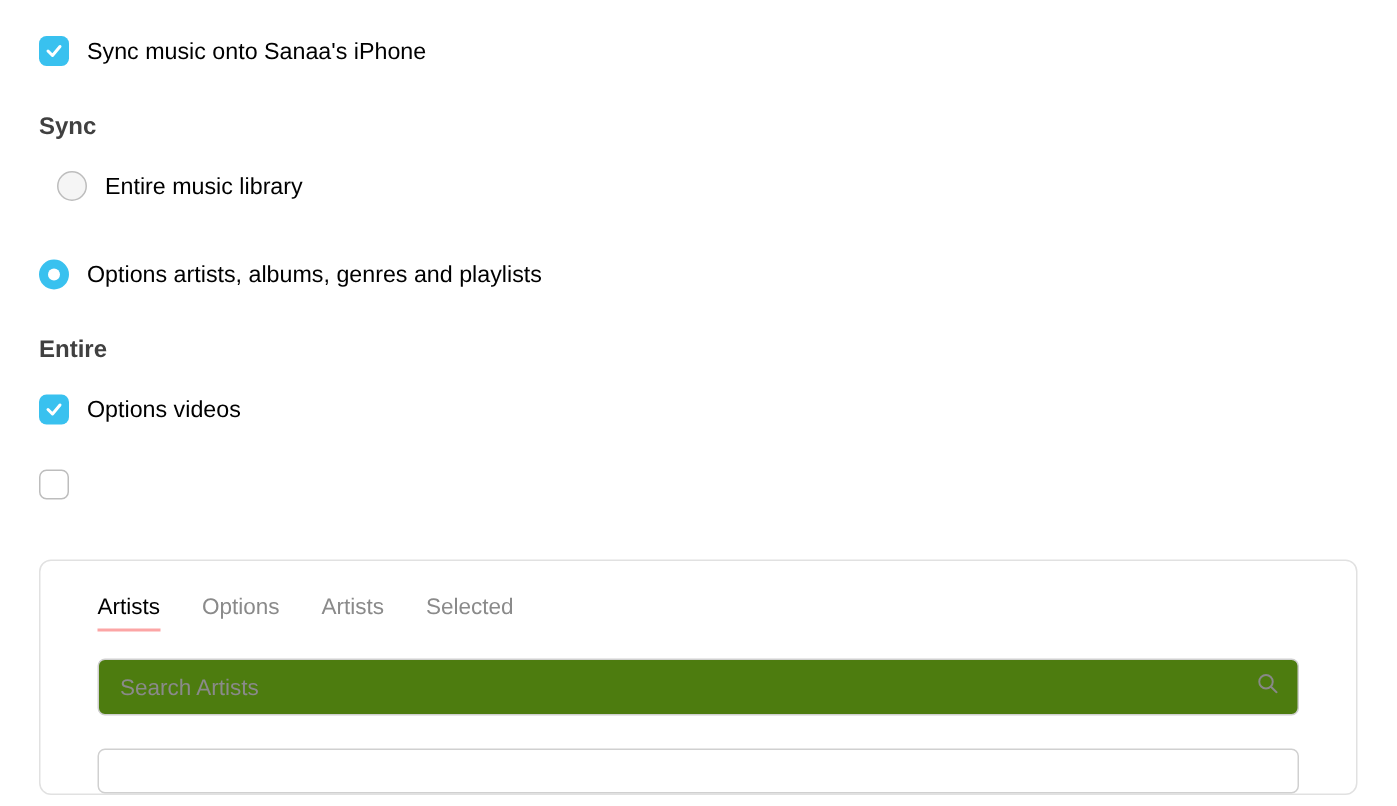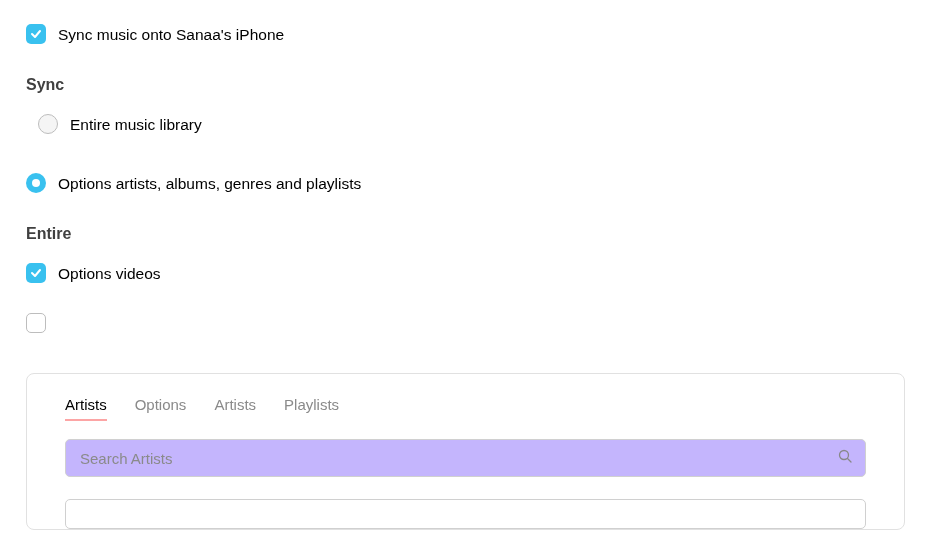--- a/index.html
+++ b/index.html
@@ -112,21 +112,21 @@
       margin-bottom: 22px;
     }
     .search-input {
       width: 100%;
       height: 38px;
       border: 1px solid #d0d0d0;
       border-radius: 5px;
       padding: 0 40px 0 14px;
       font-size: 15px;
       color: #000;
-      background: #c4b5fd;
+      background: #4d7c0f;
     }
     .search-input::placeholder {
       color: #8a8a8a;
     }
     .search-icon {
       position: absolute;
       right: 14px;
       top: 50%;
       transform: translateY(-50%);
     }
@@ -175,21 +175,21 @@
 
 <div class="row">
   <div class="checkbox unchecked"></div>
 </div>
 
 <div class="content-panel">
   <div class="tabs">
     <div class="tab active">Artists</div>
     <div class="tab">Options</div>
     <div class="tab">Artists</div>
-    <div class="tab">Playlists</div>
+    <div class="tab">Selected</div>
   </div>
   <div class="search-box">
     <input type="text" class="search-input" placeholder="Search Artists" style="">
     <span class="search-icon">
       <svg width="14" height="14" viewBox="0 0 14 14">
           <circle cx="6" cy="6" r="4.5" stroke="#888" stroke-width="1.3" fill="none"></circle>
           <line x1="9.5" y1="9.5" x2="13" y2="13" stroke="#888" stroke-width="1.3" stroke-linecap="round"></line>
         </svg>
     </span>
   </div>

